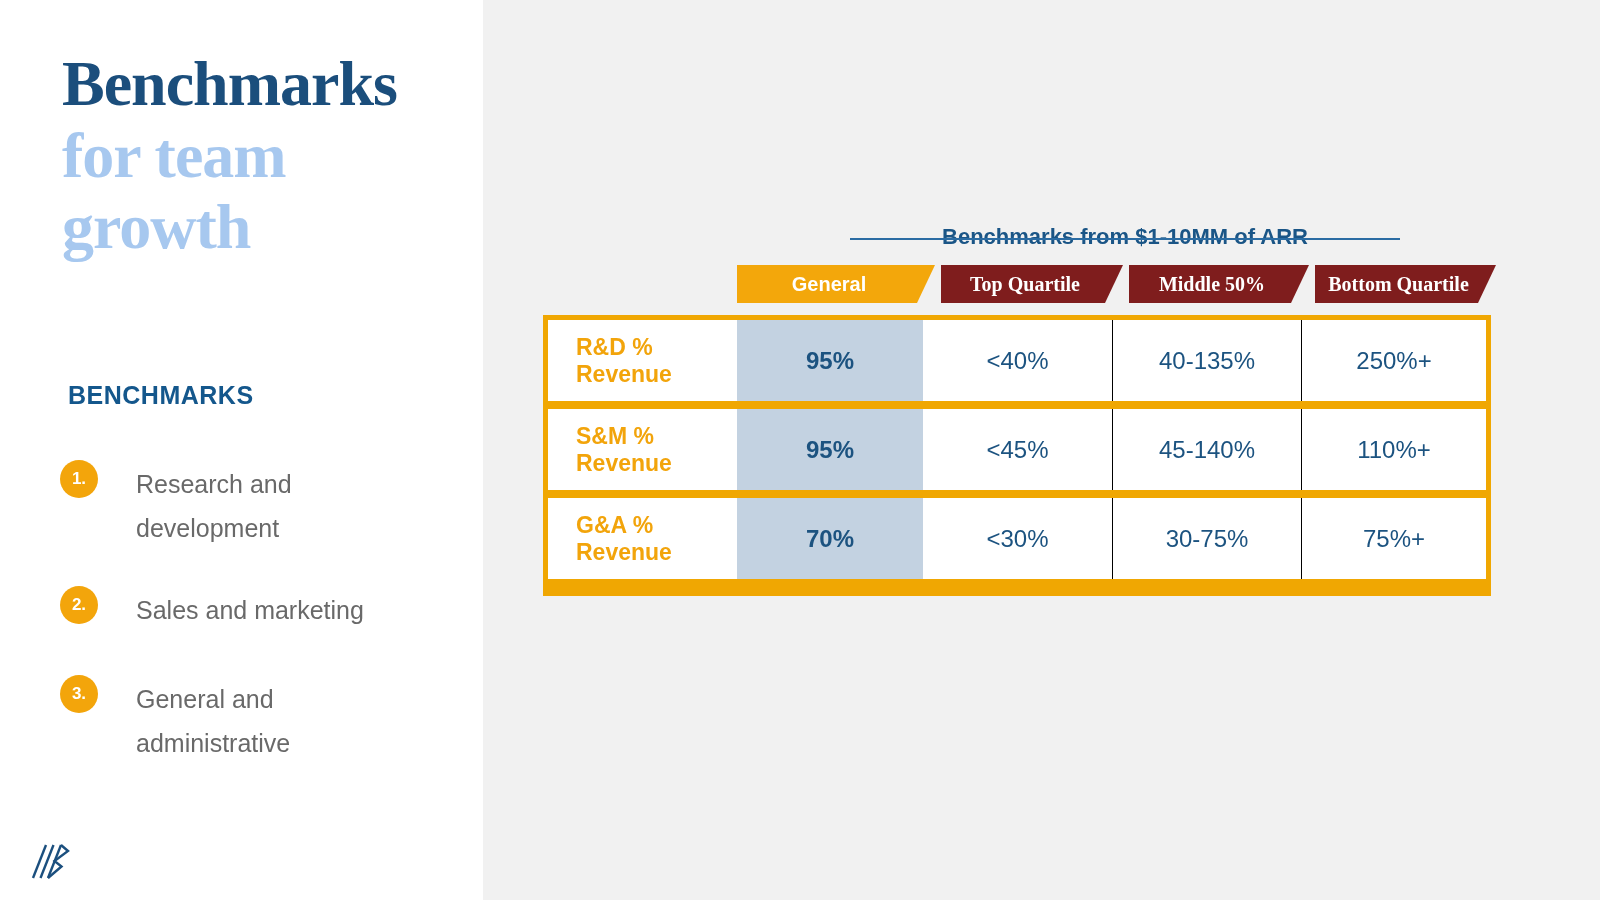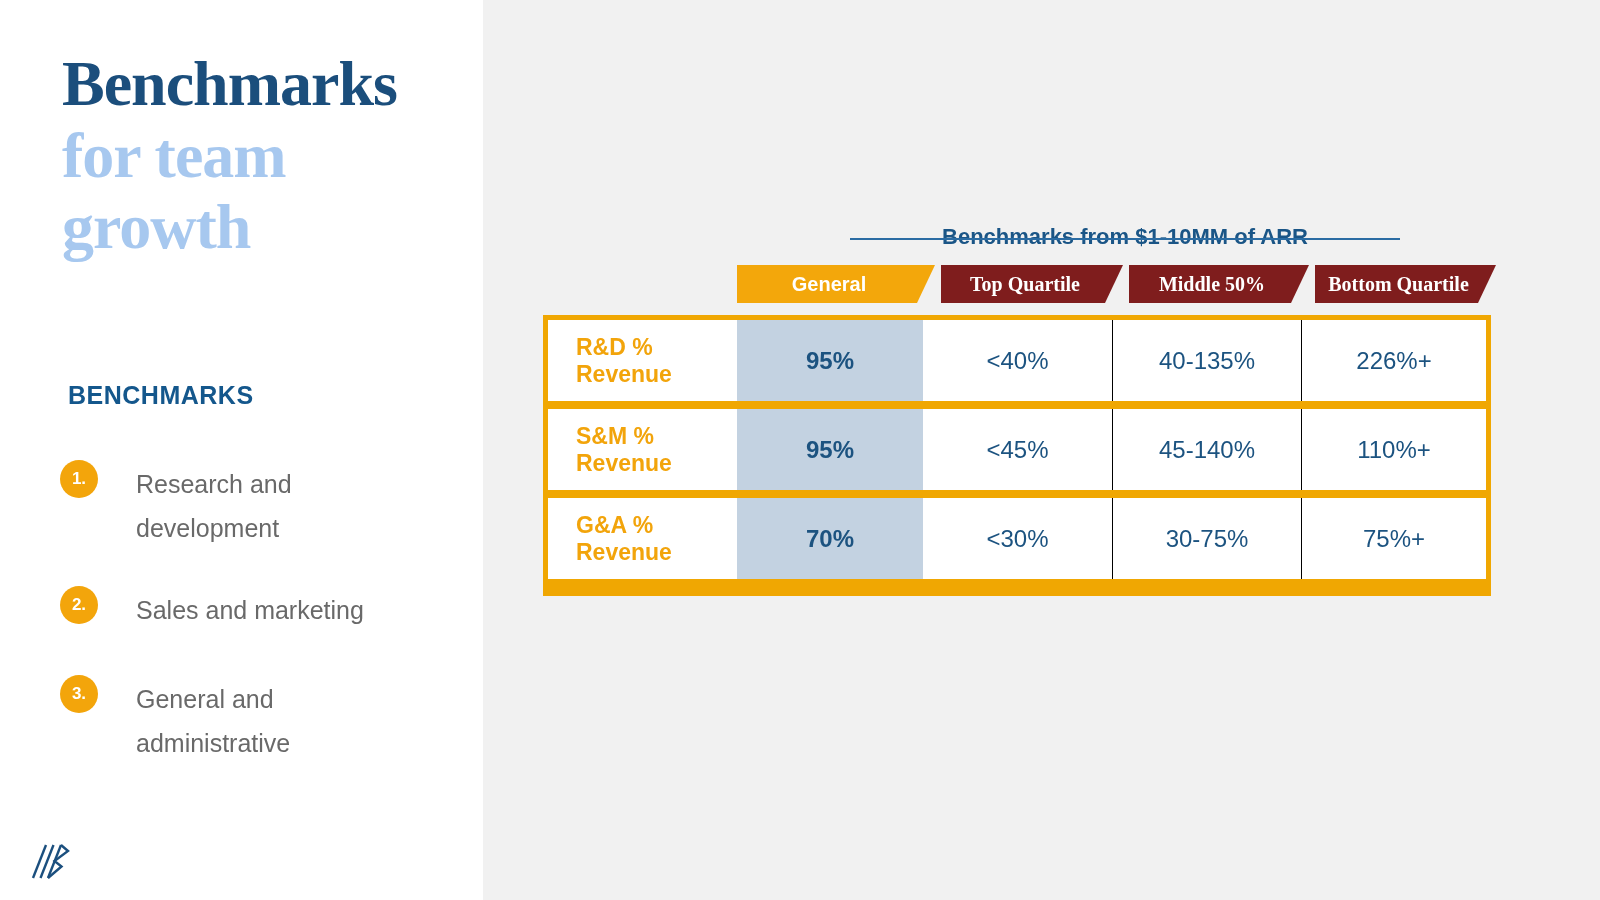--- a/index.html
+++ b/index.html
@@ -126,21 +126,21 @@
   <div class="col-tab tab-blue tab-middle">Middle 50%</div>
   <div class="col-tab tab-blue tab-bottom">Bottom Quartile</div>
 
   <div class="bench-table">
 
     <div class="bench-row">
       <div class="cell cell-label">R&amp;D % Revenue</div>
       <div class="cell cell-average">95%</div>
       <div class="cell">&lt;40%</div>
       <div class="cell cell-sep">40-135%</div>
-      <div class="cell cell-sep">226%+</div>
+      <div class="cell cell-sep">250%+</div>
     </div>
 
     <div class="bench-row">
       <div class="cell cell-label">S&amp;M % Revenue</div>
       <div class="cell cell-average">95%</div>
       <div class="cell">&lt;45%</div>
       <div class="cell cell-sep">45-140%</div>
       <div class="cell cell-sep">110%+</div>
     </div>
 

